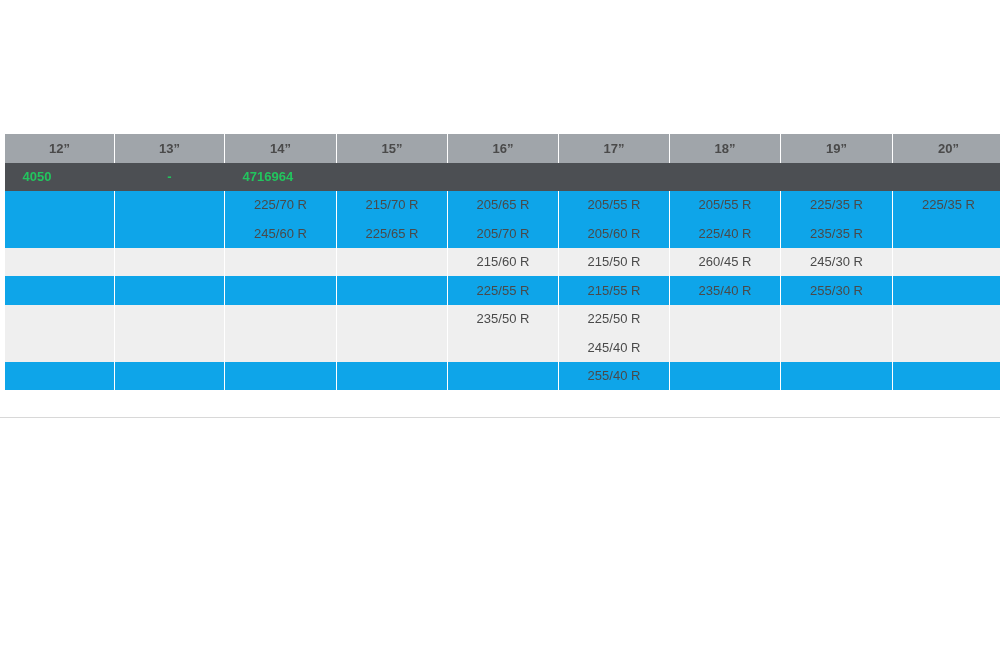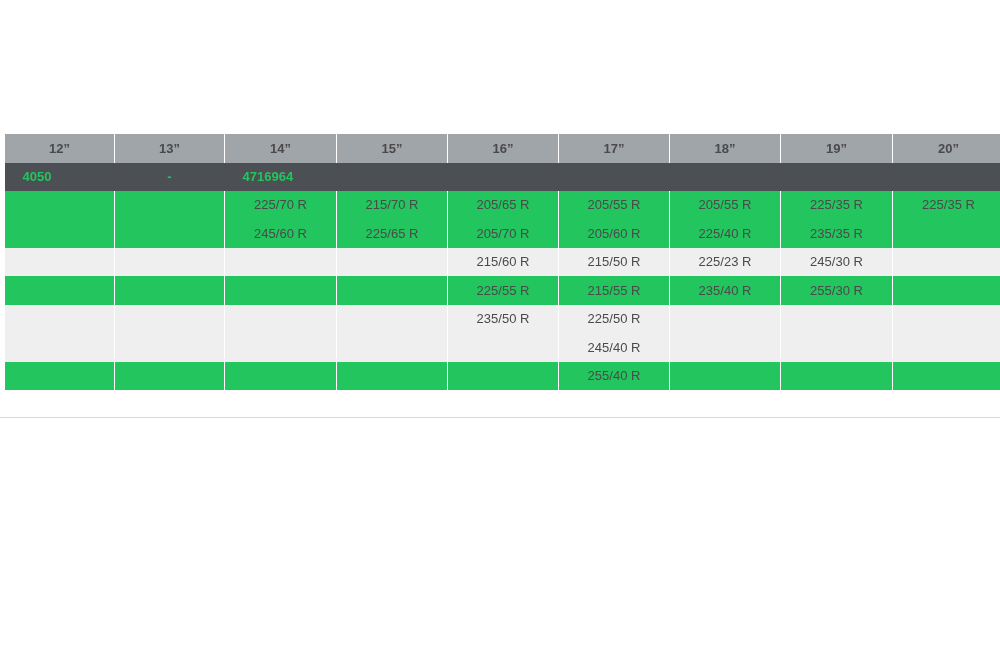--- a/index.html
+++ b/index.html
@@ -63,21 +63,21 @@
   }
   tbody tr.data-row td {
     border-left: 1px solid #ffffff;
     border-right: 1px solid #ffffff;
   }
   tbody tr.row-odd td {
     background: #efefef;
     margin-top: 16px;
   }
   tbody tr.row-even td {
-    background: #22c55e;
+    background: #0ea5e9;
   }
   
   col.c0 { width: 110px; }
   col.c1 { width: 110px; }
   col.c2 { width: 112px; }
   col.c3 { width: 111px; }
   col.c4 { width: 111px; }
   col.c5 { width: 111px; }
   col.c6 { width: 111px; }
   col.c7 { width: 112px; }
@@ -149,21 +149,21 @@
         <td>235/35 R</td>
         <td></td>
       </tr>
       <tr class="data-row row-odd">
         <td></td>
         <td></td>
         <td></td>
         <td></td>
         <td>215/60 R</td>
         <td>215/50 R</td>
-        <td>225/23 R</td>
+        <td>260/45 R</td>
         <td>245/30 R</td>
         <td></td>
       </tr>
       <tr class="data-row row-even">
         <td></td>
         <td></td>
         <td></td>
         <td></td>
         <td>225/55 R</td>
         <td>215/55 R</td>

